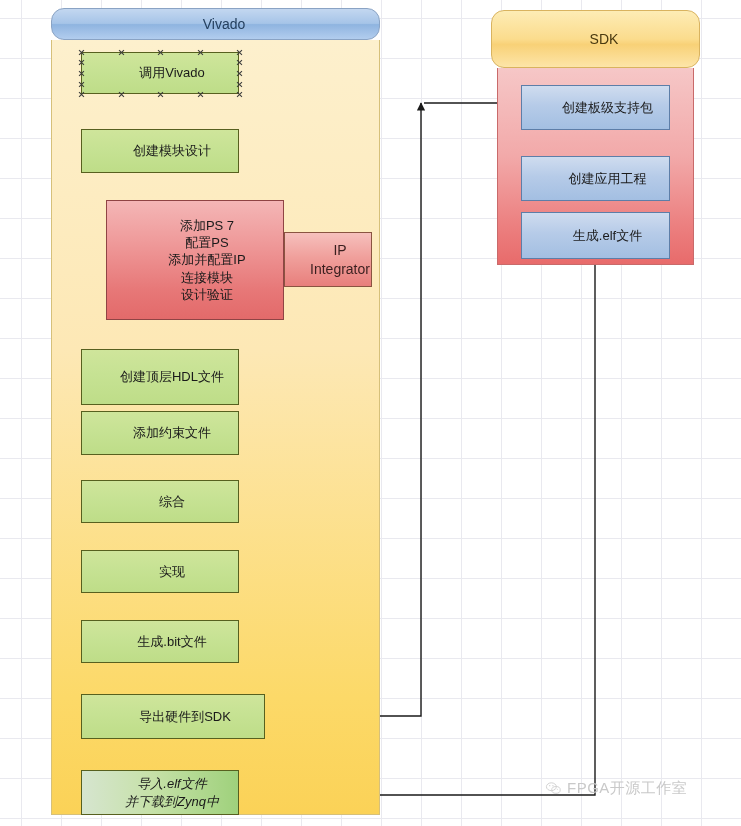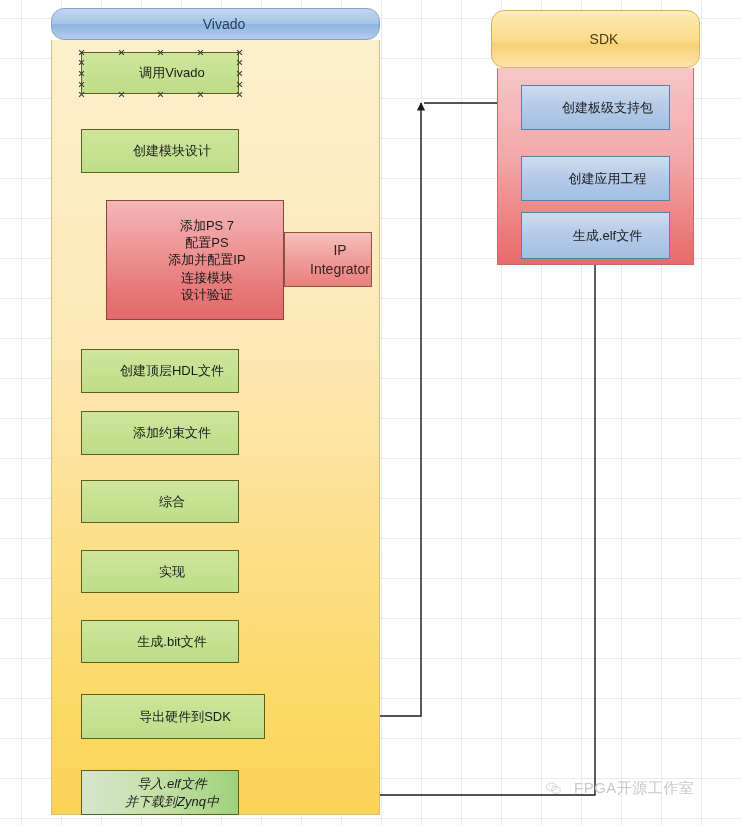--- a/index.html
+++ b/index.html
@@ -121,21 +121,21 @@
     background: #3a3a3a;
   }
   .handle::before { transform: rotate(45deg); }
   .handle::after  { transform: rotate(-45deg); }
 
   
   .watermark {
     position: absolute;
     display: flex;
     align-items: center;
-    gap: 12px;
+    gap: 5px;
     font-size: 15px;
     color: #c9c9c9;
     letter-spacing: 0.5px;
     white-space: nowrap;
   }
   .wm-logo {
     width: 17px; height: 17px;
     flex: 0 0 17px;
   }
 </style>
@@ -224,21 +224,21 @@
 添加并配置IP
 连接模块
 设计验证</span>
   </div>
 
   <div class="node red-small" style="left:284px; top:232px; width:88px; height:55px; white-space:pre-line;">
     <span>IP
 Integrator</span>
   </div>
 
-  <div class="node green" style="left:81px; top:349px; width:158px; height:44px;">
+  <div class="node green" style="left:81px; top:349px; width:158px; height:56px;">
     <span>创建顶层HDL文件</span>
   </div>
 
   <div class="node green" style="left:81px; top:411px; width:158px; height:44px;">
     <span>添加约束文件</span>
   </div>
 
   <div class="node green" style="left:81px; top:480px; width:158px; height:43px;">
     <span>综合</span>
   </div>

